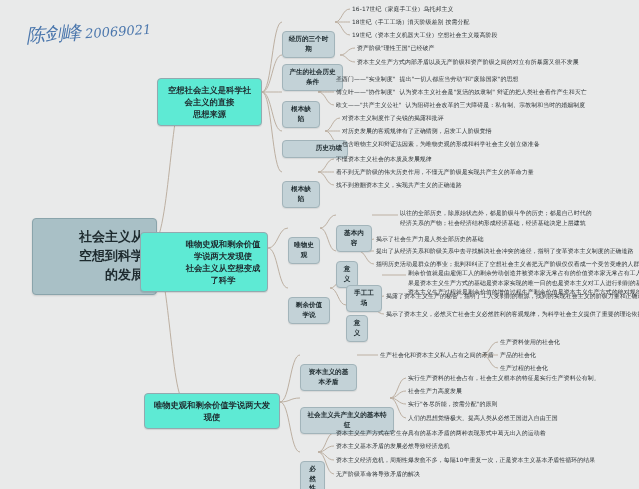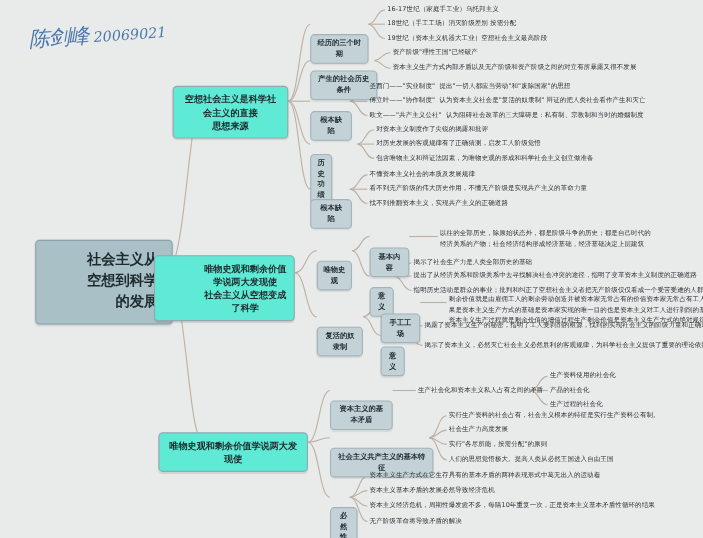--- a/index.html
+++ b/index.html
@@ -163,21 +163,21 @@
 
   <div class="node lvl2" style="left:282px;top:48px;width:61px;">产生的社会历史条件</div>
   <div class="leaf" style="left:357px;top:44px;">资产阶级"理性王国"已经破产</div>
   <div class="leaf" style="left:357px;top:58px;">资本主义生产方式内部矛盾以及无产阶级和资产阶级之间的对立有所暴露又很不发展</div>
 
   <div class="node lvl2" style="left:282px;top:85px;width:38px;">根本缺陷</div>
   <div class="leaf" style="left:336px;top:75px;">圣西门——"实业制度"  提出"一切人都应当劳动"和"废除国家"的思想</div>
   <div class="leaf" style="left:336px;top:88px;">傅立叶——"协作制度"  认为资本主义社会是"复活的奴隶制" 辩证的把人类社会看作产生和灭亡</div>
   <div class="leaf" style="left:336px;top:101px;">欧文——"共产主义公社"  认为阻碍社会改革的三大障碍是：私有制、宗教制和当时的婚姻制度</div>
 
-  <div class="node lvl2" style="left:282px;top:124px;width:20px;">历史功绩</div>
+  <div class="node lvl2" style="left:282px;top:124px;width:66px;text-align:right;">历史功绩</div>
   <div class="leaf" style="left:342px;top:114px;">对资本主义制度作了尖锐的揭露和批评</div>
   <div class="leaf" style="left:342px;top:127px;">对历史发展的客观规律有了正确猜测，启发工人阶级觉悟</div>
   <div class="leaf" style="left:342px;top:140px;">包含唯物主义和辩证法因素，为唯物史观的形成和科学社会主义创立做准备</div>
 
   <div class="node lvl2" style="left:282px;top:165px;width:38px;">根本缺陷</div>
   <div class="leaf" style="left:336px;top:155px;">不懂资本主义社会的本质及发展规律</div>
   <div class="leaf" style="left:336px;top:168px;">看不到无产阶级的伟大历史作用，不懂无产阶级是实现共产主义的革命力量</div>
   <div class="leaf" style="left:336px;top:181px;">找不到推翻资本主义，实现共产主义的正确道路</div>
 
   <div class="node lvl1" style="left:140px;top:232px;width:128px;padding-left:44px;">唯物史观和剩余价值学说两大发现使
@@ -185,21 +185,21 @@
 
   <div class="node lvl2" style="left:288px;top:221px;width:32px;">唯物史观</div>
   <div class="node lvl2" style="left:336px;top:209px;width:36px;">基本内容</div>
   <div class="leaf" style="left:400px;top:209px;">以往的全部历史，除原始状态外，都是阶级斗争的历史；都是自己时代的
 经济关系的产物；社会经济结构形成经济基础，经济基础决定上层建筑</div>
   <div class="node lvl2" style="left:336px;top:245px;width:22px;">意义</div>
   <div class="leaf" style="left:376px;top:235px;">揭示了社会生产力是人类全部历史的基础</div>
   <div class="leaf" style="left:376px;top:247px;">提出了从经济关系和阶级关系中去寻找解决社会冲突的途径，指明了变革资本主义制度的正确道路</div>
   <div class="leaf" style="left:376px;top:260px;">指明历史活动是群众的事业；批判和纠正了空想社会主义者把无产阶级仅仅看成一个受苦受难的人群</div>
 
-  <div class="node lvl2" style="left:288px;top:281px;width:42px;">复活的奴隶制</div>
+  <div class="node lvl2" style="left:288px;top:281px;width:42px;">剩余价值学说</div>
   <div class="node lvl2" style="left:346px;top:269px;width:36px;">手工工场</div>
   <div class="leaf" style="left:408px;top:269px;">剩余价值就是由雇佣工人的剩余劳动创造并被资本家无常占有的价值资本家无常占有工人的劳动成
 果是资本主义生产方式的基础是资本家实现的唯一目的也是资本主义对工人进行剥削的基本形式，
 资本主义生产过程就是剩余价值的增值过程生产剩余价值是资本主义生产方式的绝对规律</div>
   <div class="node lvl2" style="left:346px;top:299px;width:22px;">意义</div>
   <div class="leaf" style="left:386px;top:292px;">揭露了资本主义生产的秘密，指明了工人受剥削的根源，找到的实现社会主义的阶级力量和正确途径</div>
   <div class="leaf" style="left:386px;top:310px;">揭示了资本主义，必然灭亡社会主义必然胜利的客观规律，为科学社会主义提供了重要的理论依据</div>
 
   <div class="node lvl1" style="left:144px;top:393px;width:136px;">唯物史观和剩余价值学说两大发现使</div>
 

